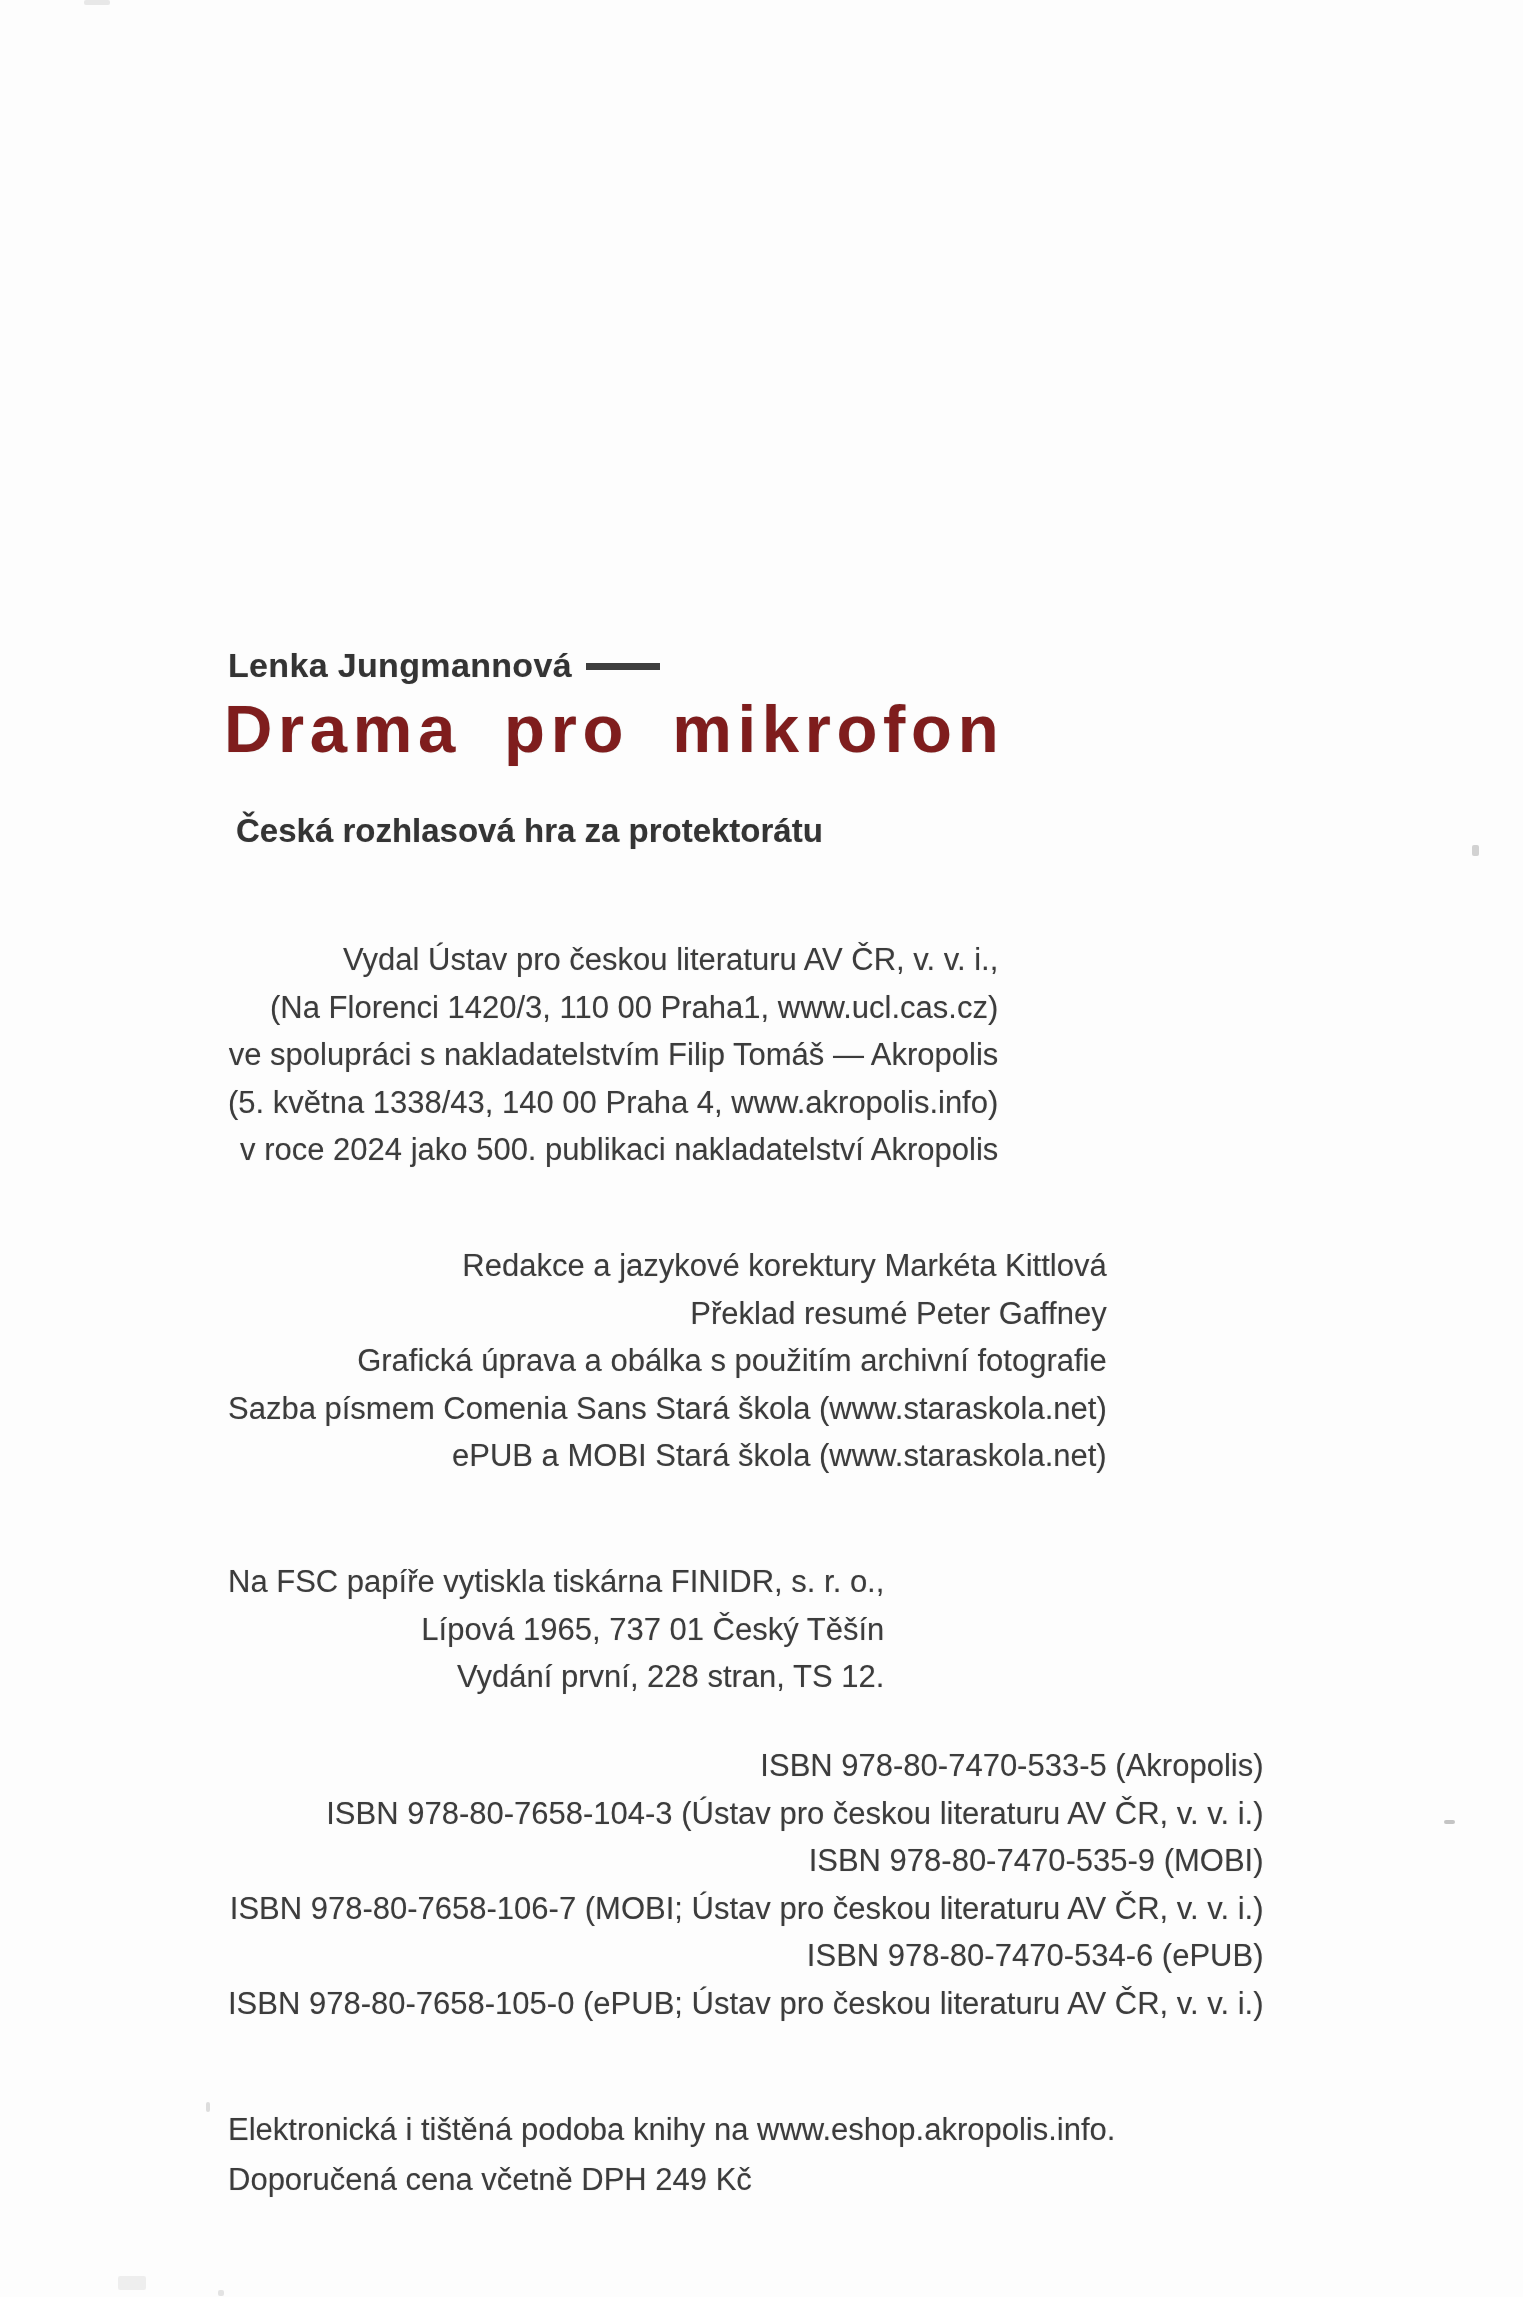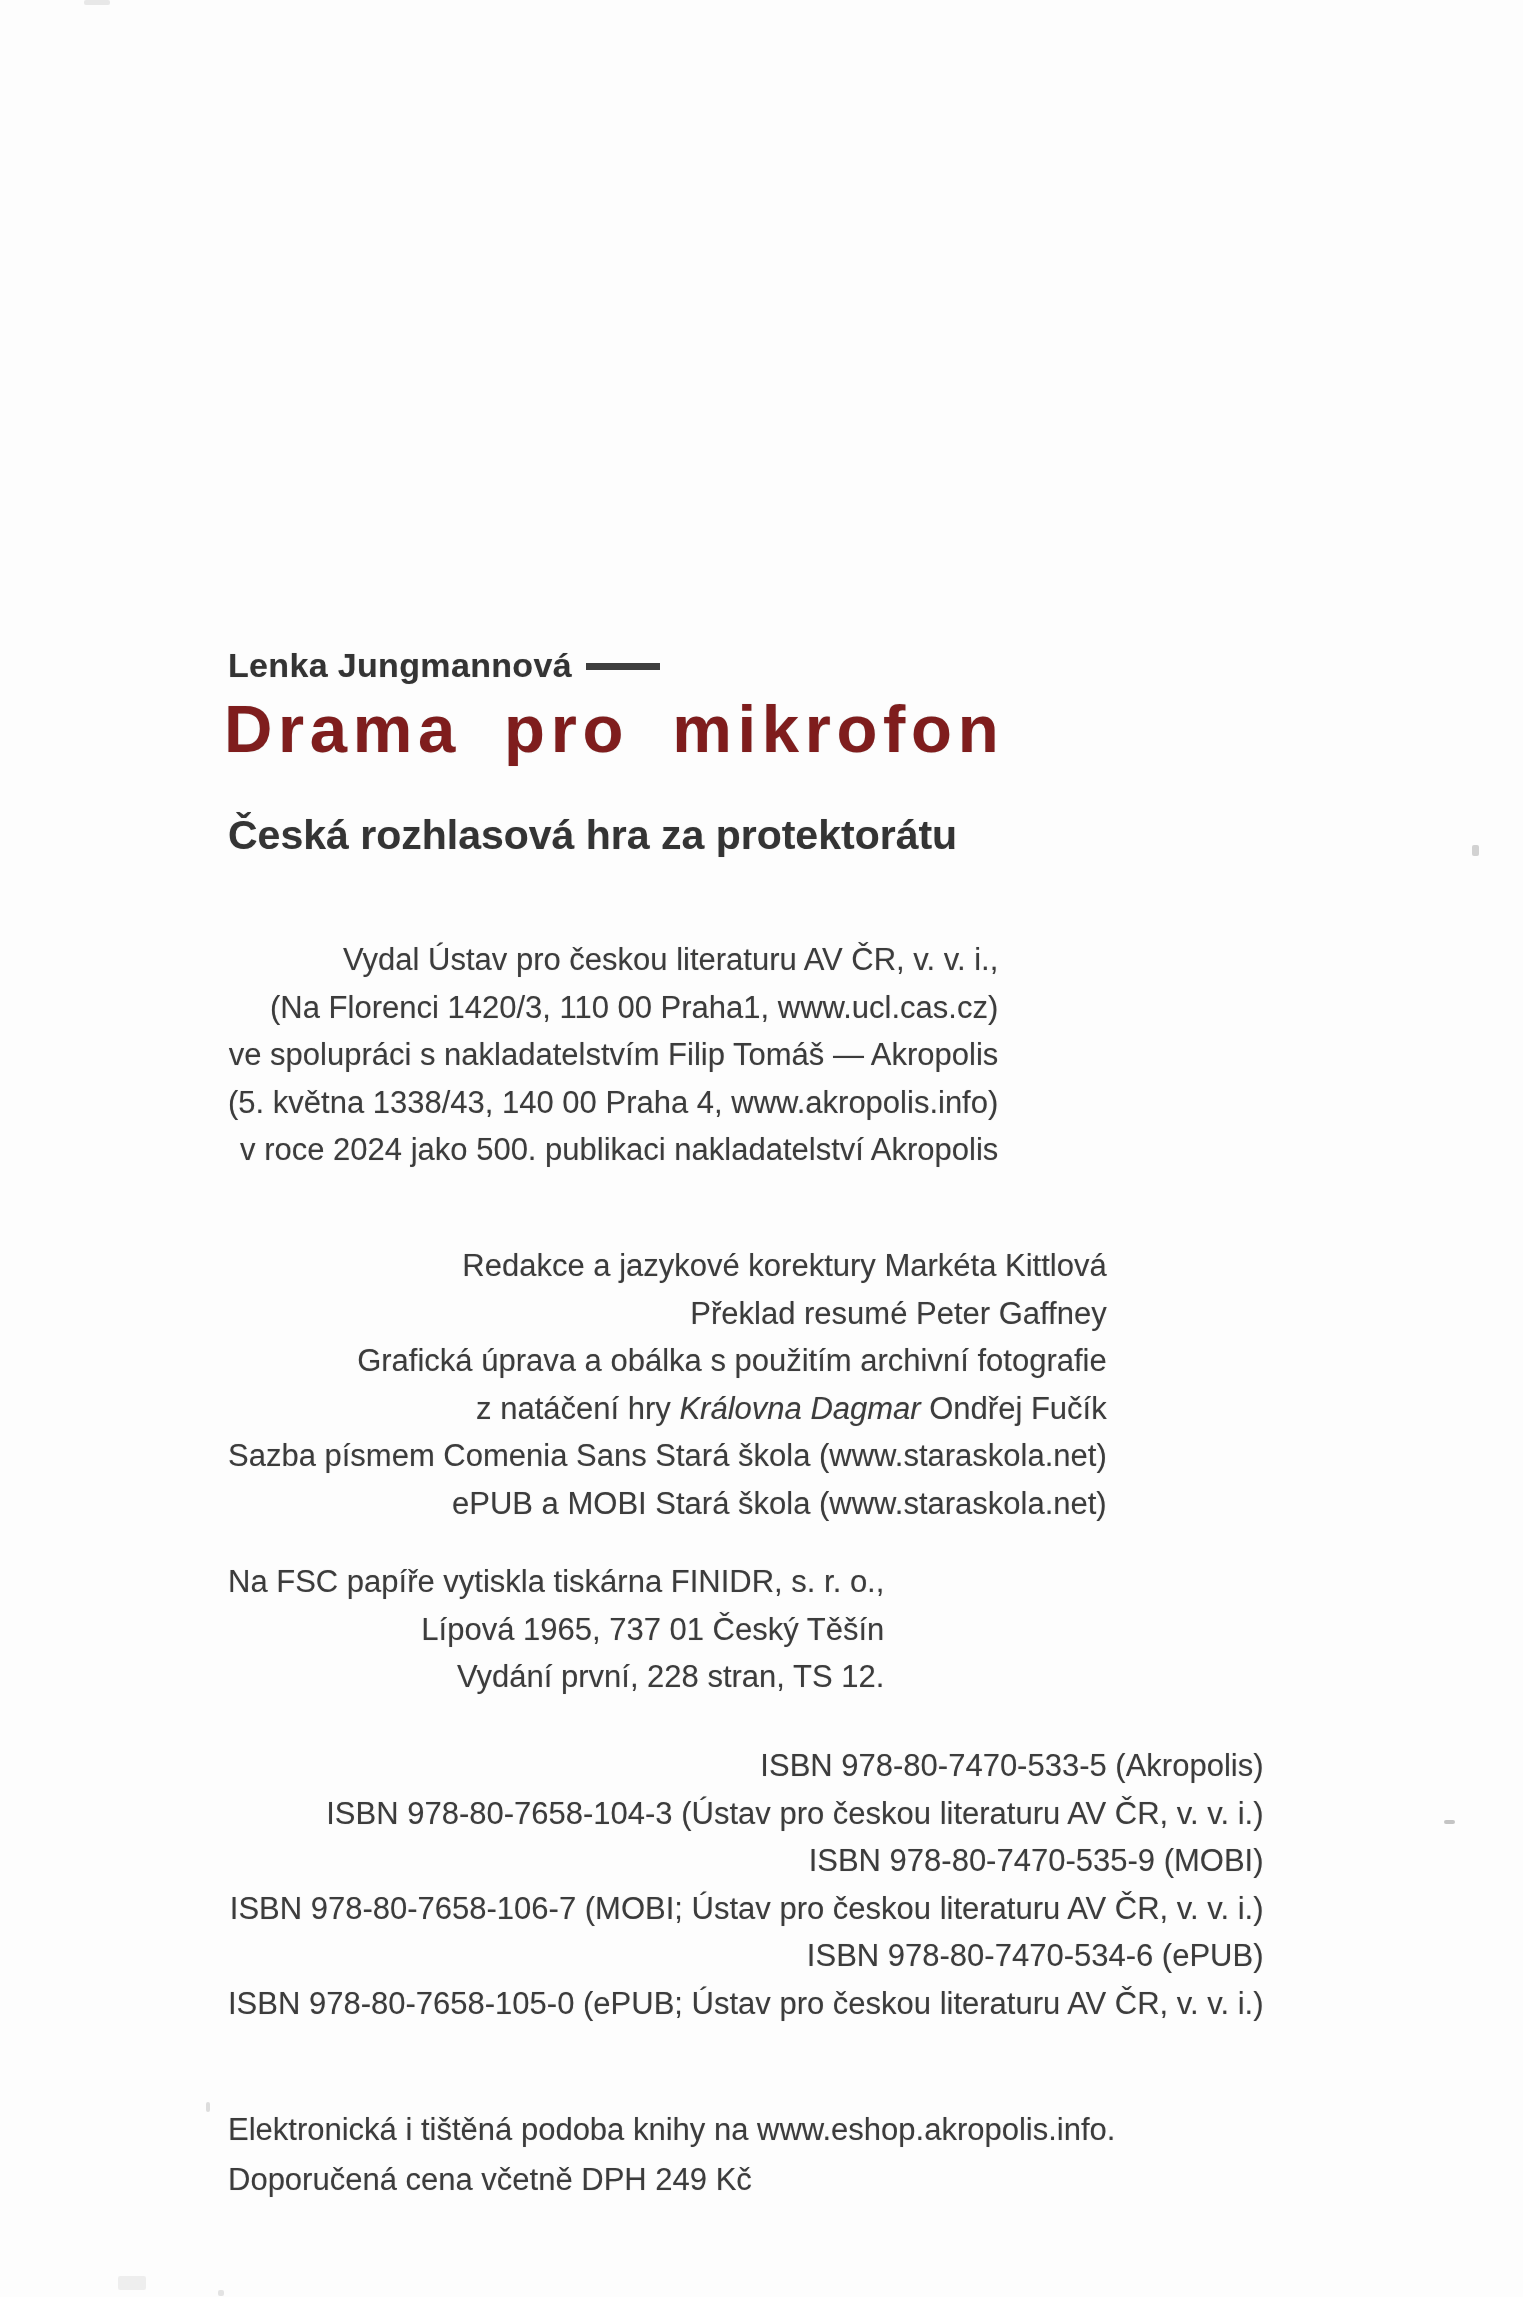--- a/index.html
+++ b/index.html
@@ -44,23 +44,23 @@
     top: 690px;
     font-size: 67px;
     font-weight: 700;
     color: #7f1d1d;
     letter-spacing: 0.085em;
     word-spacing: 0.28em;
     white-space: nowrap;
   }
   .book-subtitle {
     position: absolute;
-    left: 228px;
+    left: 236px;
     top: 812px;
-    font-size: 41px;
+    font-size: 33px;
     font-weight: 700;
     color: #343434;
     white-space: nowrap;
   }
   .text-block {
     position: absolute;
     left: 228px;
     font-size: 31px;
     font-weight: 400;
     line-height: 47.5px;
@@ -112,21 +112,20 @@
     <div>(Na Florenci 1420/3, 110 00 Praha1, www.ucl.cas.cz)</div>
     <div>ve spolupráci s nakladatelstvím Filip Tomáš — Akropolis</div>
     <div>(5. května 1338/43, 140 00 Praha 4, www.akropolis.info)</div>
     <div>v roce 2024 jako 500. publikaci nakladatelství Akropolis</div>
   </div>
 
   <div class="text-block block-credits soft">
     <div>Redakce a jazykové korektury Markéta Kittlová</div>
     <div>Překlad resumé Peter Gaffney</div>
     <div>Grafická úprava a obálka s použitím archivní fotografie</div>
-    <div><span>z natáčení hry </span><span class="italic">Královna Dagmar</span><span> Ondřej Fučík</span></div>
     <div>Sazba písmem Comenia Sans Stará škola (www.staraskola.net)</div>
     <div>ePUB a MOBI Stará škola (www.staraskola.net)</div>
   </div>
 
   <div class="text-block block-printing soft">
     <div>Na FSC papíře vytiskla tiskárna FINIDR, s. r. o.,</div>
     <div>Lípová 1965, 737 01 Český Těšín</div>
     <div>Vydání první, 228 stran, TS 12.</div>
   </div>
 

